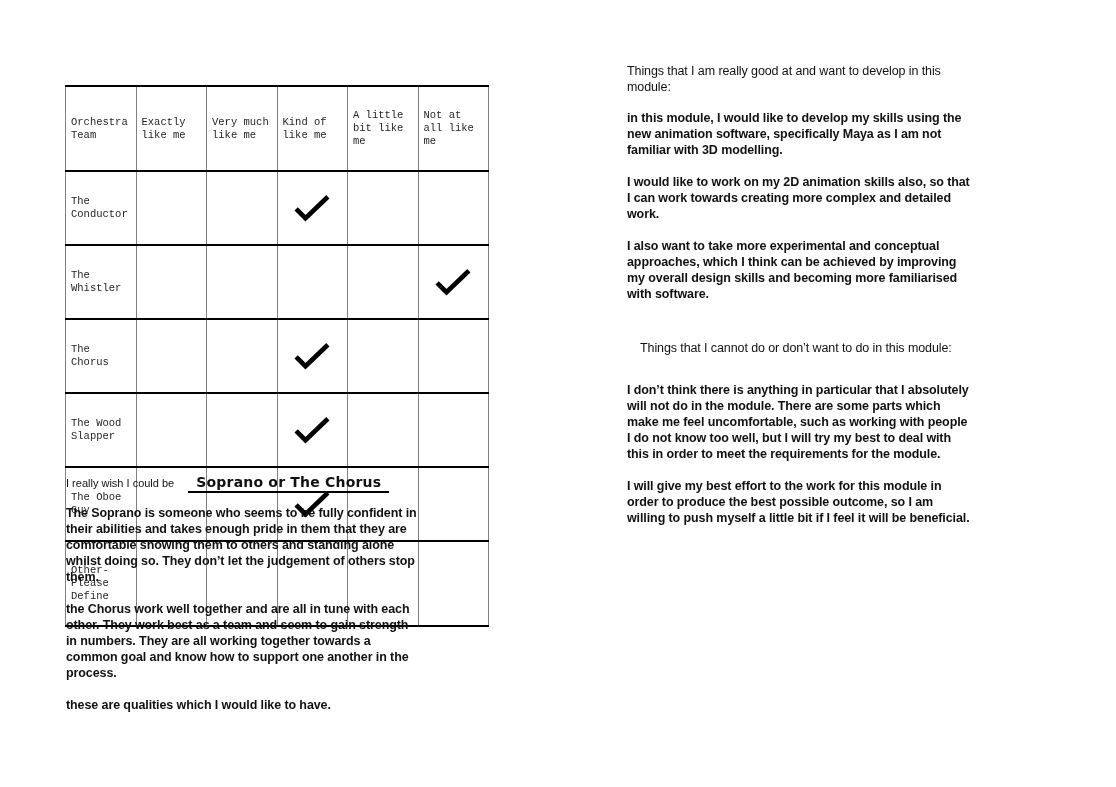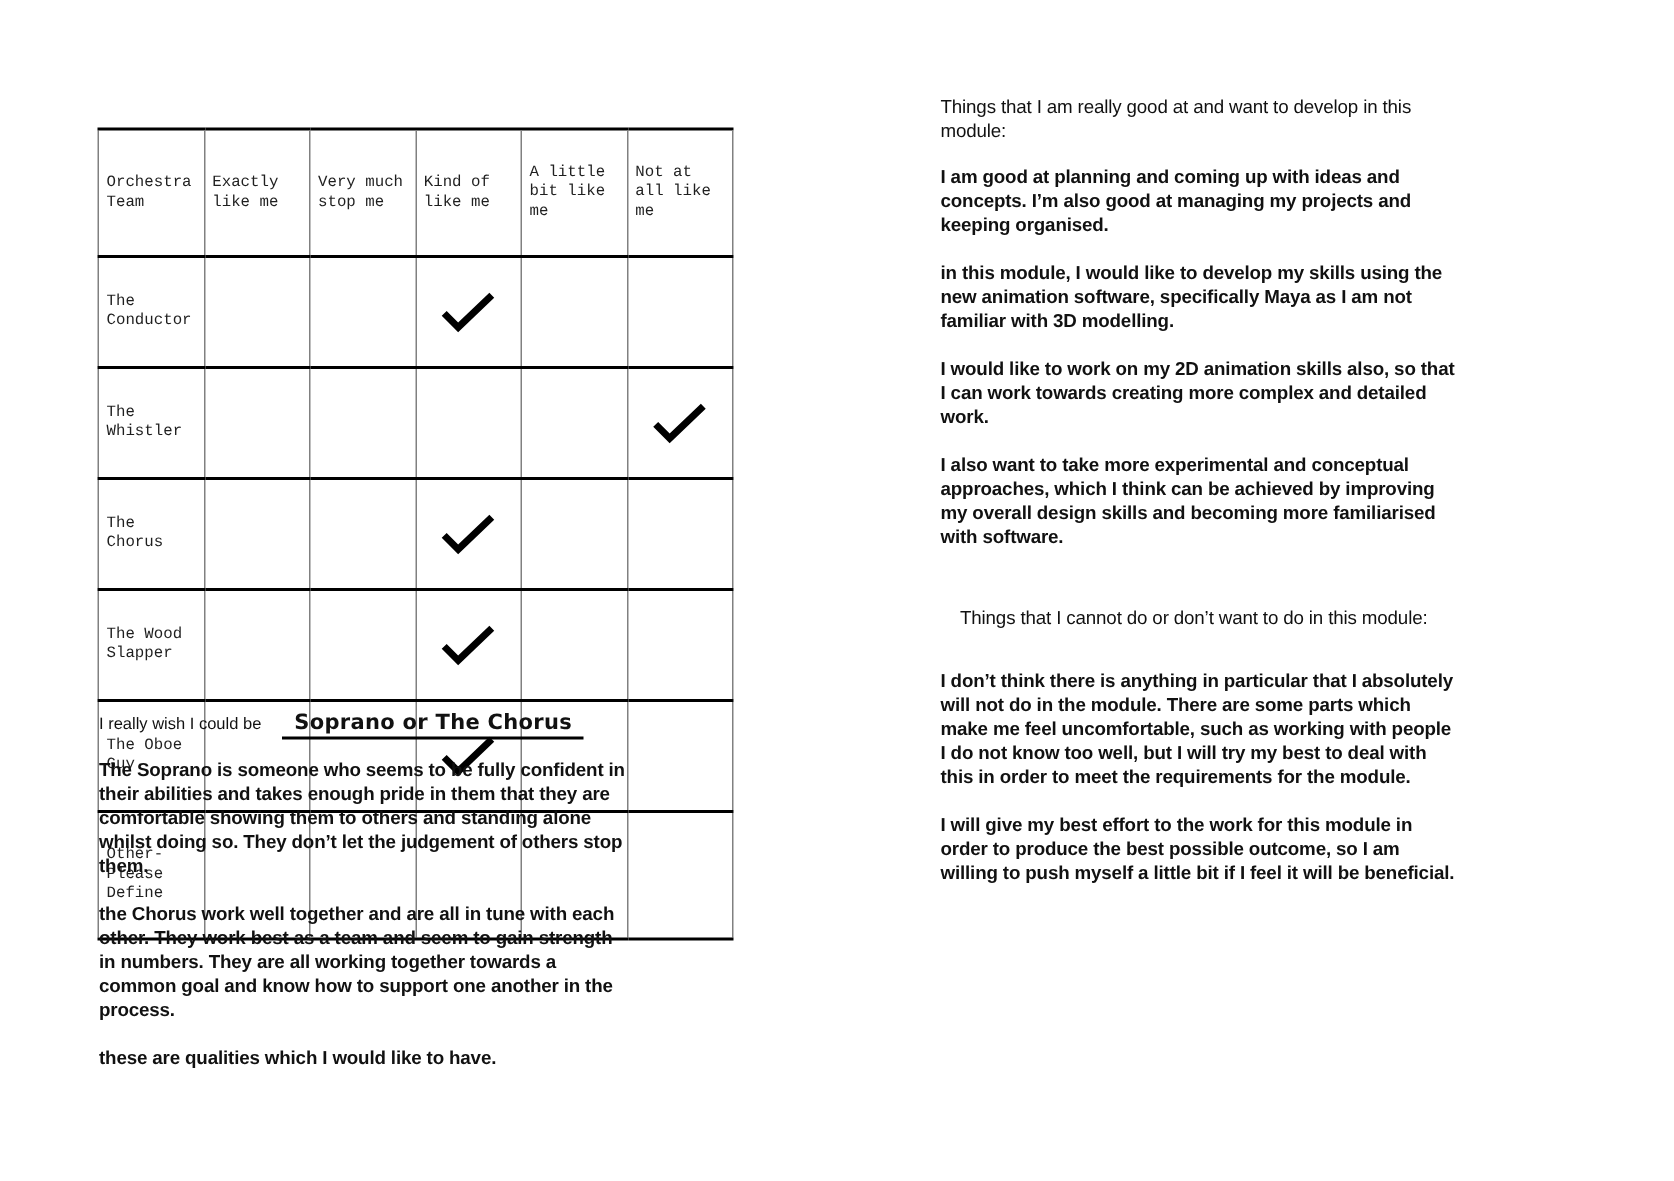--- a/index.html
+++ b/index.html
@@ -86,21 +86,21 @@
 </head>
 <body>
 
 <div class="page">
 
   <table class="orc-table">
     <tbody>
         <tr class="header-row">
           <td class="hcell">Orchestra Team</td>
           <td class="hcell">Exactly like me</td>
-          <td class="hcell">Very much stop me</td>
+          <td class="hcell">Very much like me</td>
           <td class="hcell">Kind of like me</td>
           <td class="hcell">A little bit like me</td>
           <td class="hcell">Not at all like me</td>
         </tr>
         <tr>
           <td class="rowlabel">The Conductor</td>
           <td class="cell"></td>
           <td class="cell"></td>
           <td class="cell">
             <svg class="check" viewBox="0 0 42 30">
@@ -175,21 +175,20 @@
 
   <div class="left-pars boldpars">
       <p>The Soprano is someone who seems to be fully confident in their abilities and takes enough pride in them that they are comfortable showing them to others and standing alone whilst doing so. They don’t let the judgement of others stop them.</p>
       <p>the Chorus work well together and are all in tune with each other. They work best as a team and seem to gain strength in numbers. They are all working together towards a common goal and know how to support one another in the process.</p>
       <p>these are qualities which I would like to have.</p>
     </div>
 
   <div class="right-col boldpars">
     <p class="prompt prompt-good" style="font-weight:400;">Things that I am really good at and want to develop in this module:</p>
     <div>
-        <p>I am good at planning and coming up with ideas and concepts. I’m also good at managing my projects and keeping organised.</p>
         <p>in this module, I would like to develop my skills using the new animation software, specifically Maya as I am not familiar with 3D modelling.</p>
         <p>I would like to work on my 2D animation skills also, so that I can work towards creating more complex and detailed work.</p>
         <p>I also want to take more experimental and conceptual approaches, which I think can be achieved by improving my overall design skills and becoming more familiarised with software.</p>
       </div>
     <p class="prompt prompt-cannot" style="font-weight:400;">Things that I cannot do or don’t want to do in this module:</p>
     <div>
         <p>I don’t think there is anything in particular that I absolutely will not do in the module. There are some parts which make me feel uncomfortable, such as working with people I do not know too well, but I will try my best to deal with this in order to meet the requirements for the module.</p>
         <p>I will give my best effort to the work for this module in order to produce the best possible outcome, so I am willing to push myself a little bit if I feel it will be beneficial.</p>
       </div>
   </div>

